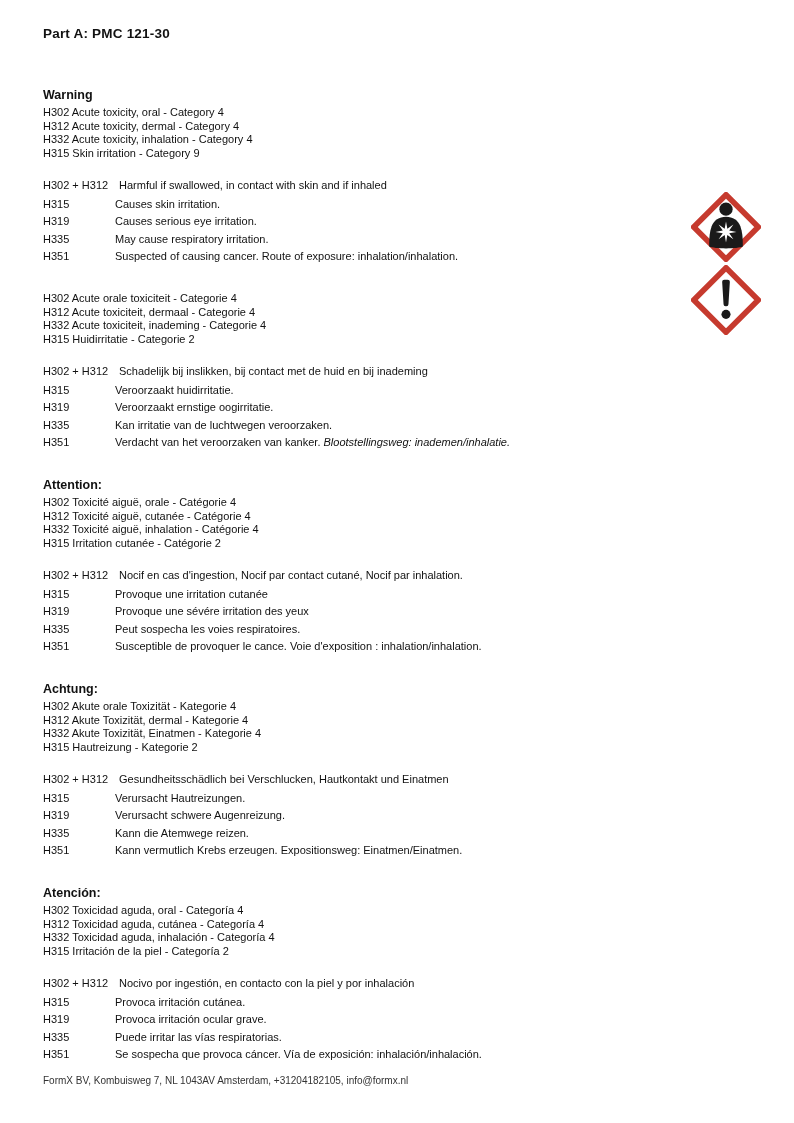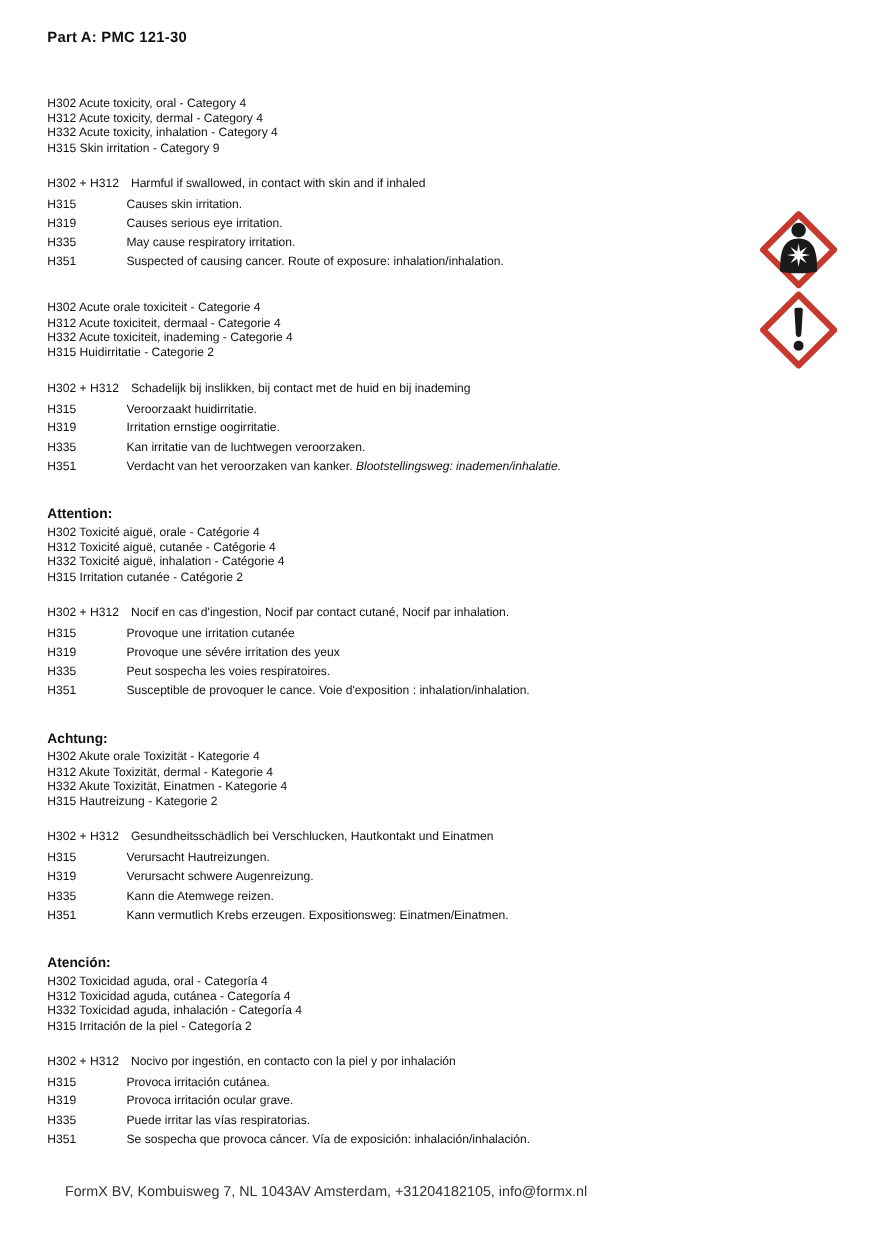--- a/index.html
+++ b/index.html
@@ -27,31 +27,32 @@
   .combined .code { flex: 0 0 76px; }
   .stmt { display: flex; font-size: 11px; line-height: 13px; margin-bottom: 4.4px; }
   .stmt .code { flex: 0 0 72px; }
   .stmt .text i { font-style: italic; }
   .pictograms {
     position: absolute; left: 691px; top: 192px;
     display: flex; flex-direction: column; gap: 3px;
   }
   .pictograms svg { display: block; }
   .page-footer {
-    position: absolute; left: 59px; top: 1075px;
-    font-size: 13px; color: #333333; white-space: nowrap;
+    position: absolute; left: 43px; top: 1075px;
+    font-size: 10px; color: #333333; white-space: nowrap;
   }
 </style>
 </head>
 <body>
 
 <div class="page">
   <h1 class="doc-title">Part A: PMC 121-30</h1>
   <div>
   <section class="section">
+    <h2 class="section-heading">Warning</h2>
     <div>
           <div class="cls-line">H302 Acute toxicity, oral - Category 4</div>
           <div class="cls-line">H312 Acute toxicity, dermal - Category 4</div>
           <div class="cls-line">H332 Acute toxicity, inhalation - Category 4</div>
           <div class="cls-line">H315 Skin irritation - Category 9</div>
         </div>
     <div class="combined">
       <span class="code">H302 + H312</span>
       <span class="text">Harmful if swallowed, in contact with skin and if inhaled</span>
     </div>
@@ -86,21 +87,21 @@
       <span class="code">H302 + H312</span>
       <span class="text">Schadelijk bij inslikken, bij contact met de huid en bij inademing</span>
     </div>
     <div>
           <div class="stmt">
             <span class="code">H315</span>
             <span class="text">Veroorzaakt huidirritatie.</span>
           </div>
           <div class="stmt">
             <span class="code">H319</span>
-            <span class="text">Irritation ernstige oogirritatie.</span>
+            <span class="text">Veroorzaakt ernstige oogirritatie.</span>
           </div>
           <div class="stmt">
             <span class="code">H335</span>
             <span class="text">Kan irritatie van de luchtwegen veroorzaken.</span>
           </div>
           <div class="stmt">
             <span class="code">H351</span>
             <span class="text">Verdacht van het veroorzaken van kanker. <i>Blootstellingsweg: inademen/inhalatie.</i></span>
           </div>
         </div>

